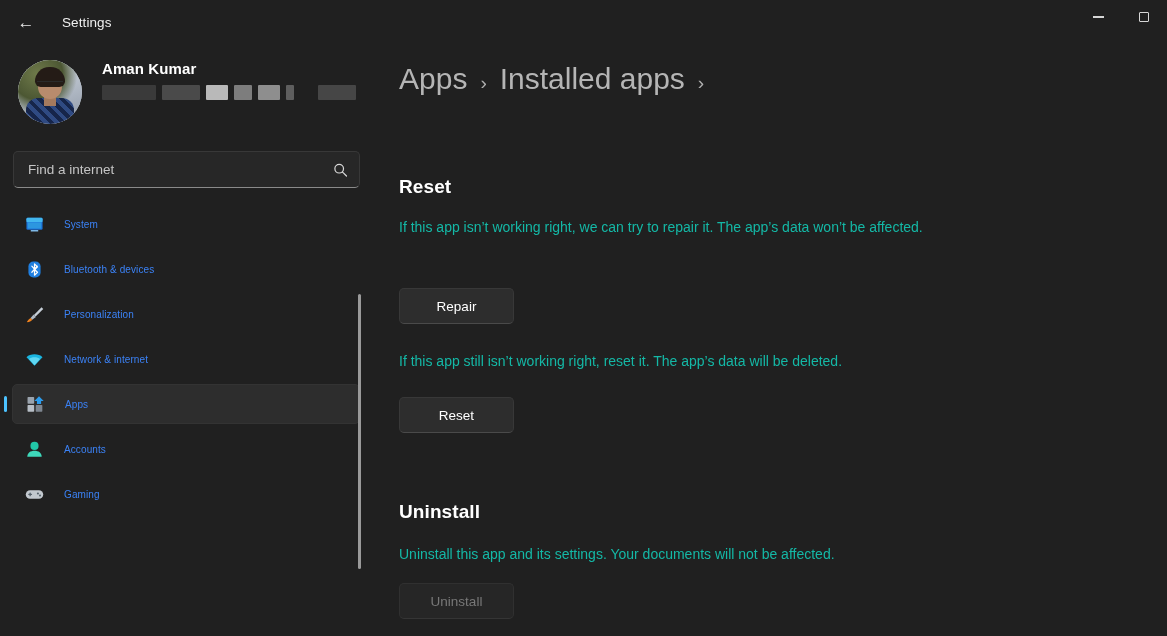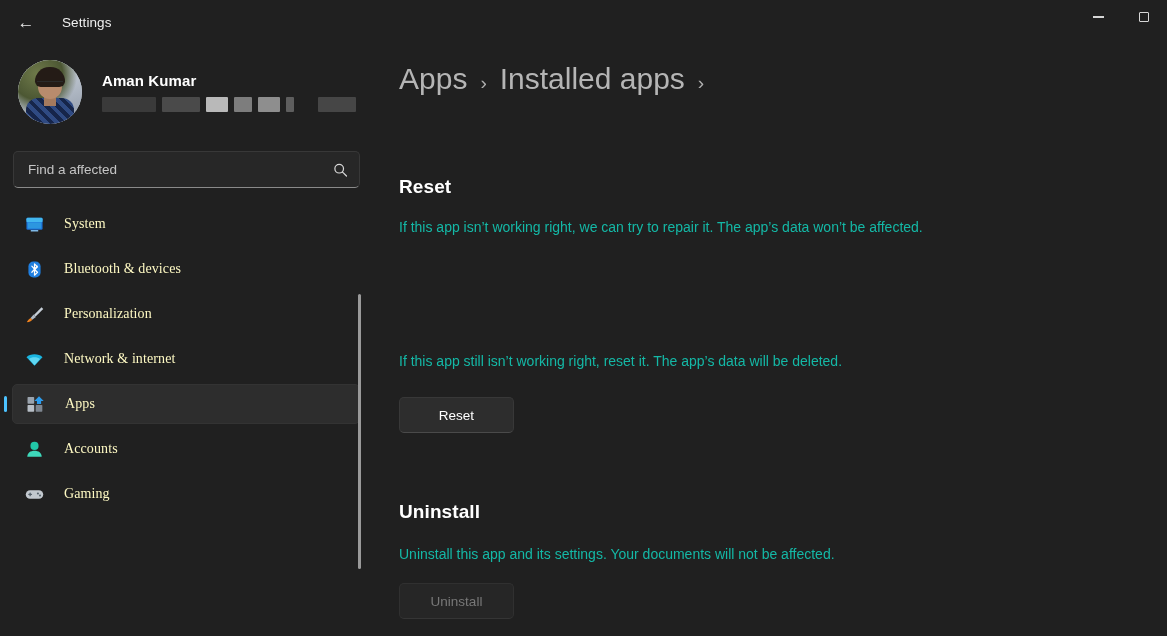--- a/index.html
+++ b/index.html
@@ -77,21 +77,21 @@
   .sidebar {
     position: absolute;
     top: 44px; left: 0;
     width: 372px;
     height: 592px;
     overflow: hidden;
   }
 
   .profile {
     display: flex;
-    align-items: center;
+    align-items: flex-start;
     margin: 16px 0 0 18px;
     cursor: pointer;
   }
   .avatar {
     width: 64px; height: 64px;
     border-radius: 50%;
     overflow: hidden;
     flex-shrink: 0;
     position: relative;
     background: #c9cfd8;
@@ -214,24 +214,23 @@
     border-radius: 2px;
     background: #4cc2ff;
   }
   .nav-icon {
     width: 20px; height: 20px;
     margin-right: 20px;
     flex-shrink: 0;
     display: flex; align-items: center; justify-content: center;
   }
   .nav-label {
-    font-size: 14px;
-    color: #fef9c3;
+    font-size: 10px;
+    color: #3b82f6;
     letter-spacing: 0.1px;
-    font-family: Liberation Serif, serif;
   }
 
   .sb-track {
     position: absolute;
     left: 358px; top: 250px;
     width: 3px; height: 275px;
     border-radius: 2px;
     background: #9a9a9a;
   }
 
@@ -354,21 +353,21 @@
           <span class="redact" style="width:18px;background:#7d7d7d;"></span>
           <span class="redact" style="width:22px;background:#8e8e8e;"></span>
           <span class="redact" style="width:8px;background:#5e5e5e;"></span>
           <span class="redact" style="width:38px;background:#464646;margin-left:18px;"></span>
         </div>
       </div>
     </div>
 
     <div class="search-wrap">
       <div class="search-box">
-        <span class="ph">Find a affected</span>
+        <span class="ph">Find a internet</span>
       </div>
       <svg class="search-icon" viewBox="0 0 16 16">
         <circle cx="6.6" cy="6.6" r="4.6" fill="none" stroke="#d8d8d8" stroke-width="1.3"></circle>
         <line x1="10.2" y1="10.2" x2="14.4" y2="14.4" stroke="#d8d8d8" stroke-width="1.3" stroke-linecap="round"></line>
       </svg>
     </div>
 
     <div class="nav">
 
       <div class="nav-item">
@@ -461,20 +460,21 @@
       <span class="bc-sep">›</span>
       <span class="bc-link">Installed apps</span>
       <span class="bc-sep">›</span>
     </div>
   </div>
 
   <div class="section-title r-title">Reset</div>
 
   <div class="body-text r-desc">If this app isn’t working right, we can try to repair it. The app’s data won’t be affected.</div>
 
+  <button class="win-btn r-repair">Repair</button>
 
   <div class="body-text r-desc2">If this app still isn’t working right, reset it. The app’s data will be deleted.</div>
 
   <button class="win-btn r-reset">Reset</button>
 
   <div class="section-title u-title">Uninstall</div>
 
   <div class="body-text u-desc">Uninstall this app and its settings. Your documents will not be affected.</div>
 
   <button class="win-btn disabled u-btn" disabled="">Uninstall</button>

